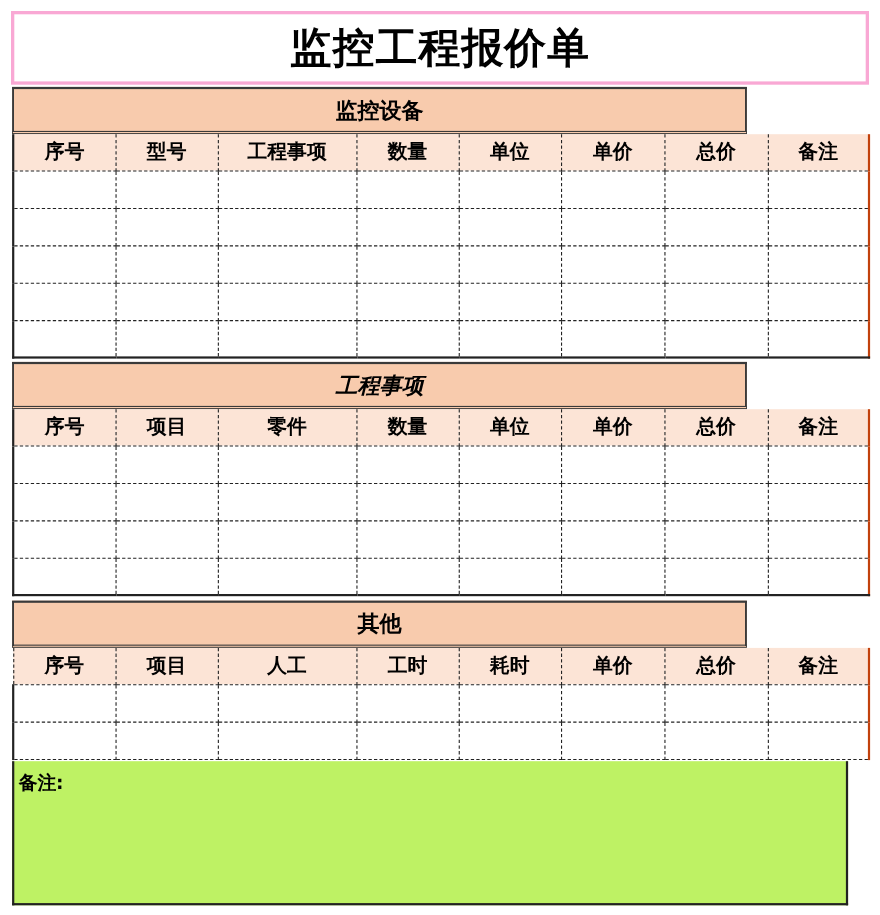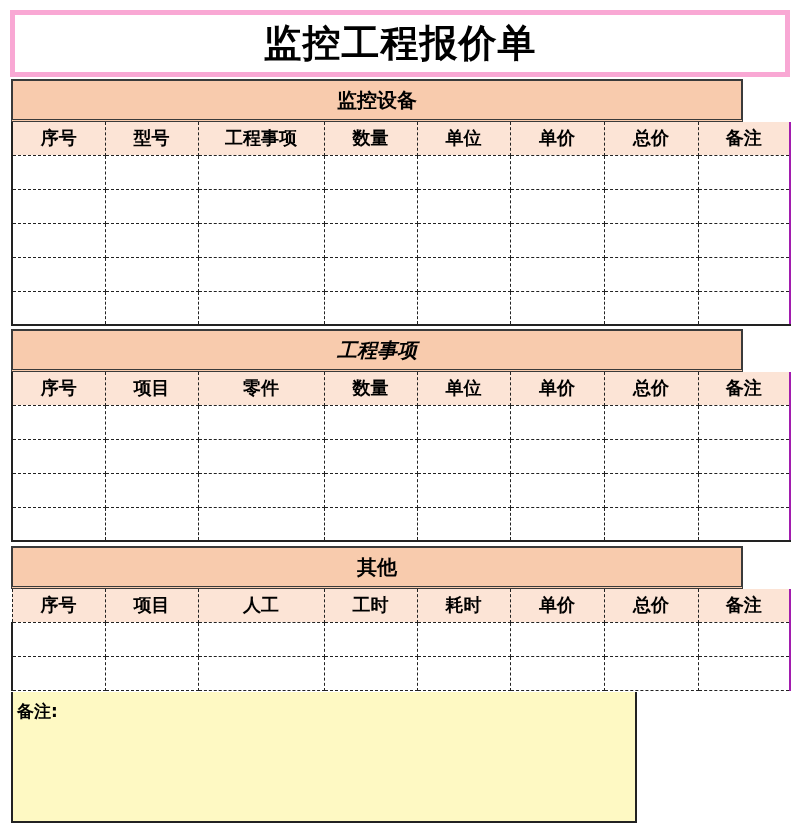--- a/index.html
+++ b/index.html
@@ -1,50 +1,50 @@
 <!DOCTYPE html>
 <html><head>
 <meta charset="utf-8">
 <style>
   html, body { margin: 0; padding: 0; background: #ffffff; }
   body { width: 800px; height: 832px; position: relative; overflow: hidden;
          font-family: "DejaVu Sans", "Liberation Sans", sans-serif; color: #000; }
   .title-box {
     position: absolute; left: 10px; top: 10px; width: 780px; height: 67px;
-    border: 5px solid #f9a8d4; box-sizing: border-box;
+    border: 3px solid #f9a8d4; box-sizing: border-box;
     display: flex; align-items: center; justify-content: center;
     font-size: 38px; font-weight: bold; letter-spacing: 1px;
   }
   .sheet { position: absolute; left: 11px; width: 778px; }
   .sec-head {
-    position: absolute; left: 0; width: 732px; height: 43px; box-sizing: border-box;
+    position: absolute; left: 0; width: 668px; height: 43px; box-sizing: border-box;
     background: #F8CBAD; border: 2px solid #3a3a3a; border-bottom: 3px double #3a3a3a;
     display: flex; align-items: center; justify-content: center;
     font-size: 20px; font-weight: bold;
   }
   table.grid {
     position: absolute; left: 0; width: 778px; border-collapse: collapse;
     table-layout: fixed;
   }
   table.grid td {
     padding: 0; box-sizing: border-box; text-align: center; vertical-align: middle;
     border-left: 1.5px dashed #222; border-right: 1.5px dashed #222;
     border-bottom: 1.5px dashed #222; border-top: 0;
   }
   table.grid td:first-child { border-left: 2px solid #222; }
-  table.grid td:last-child { border-right: 2px solid #a21caf; }
+  table.grid td:last-child { border-right: 2px solid #c2410c; }
   table.grid tr.colhead td {
     background: #FCE4D6; font-size: 18px; font-weight: bold; height: 33px;
   }
   table.grid tr.datarow td { height: 34px; }
   table.grid tr.lastrow td { border-bottom: 2px solid #222; }
   table.grid.s3 tr.colhead td:first-child { border-left: 1.5px dashed #222; }
   .notes {
-    position: absolute; left: 0; width: 626px; box-sizing: border-box;
-    border: 2px solid #222; border-top: 0; background: #fef9c3;
+    position: absolute; left: 0; width: 760px; box-sizing: border-box;
+    border: 2px solid #222; border-top: 0; background: #bef264;
   }
   .notes-label { position: absolute; left: 4px; top: 8px; font-size: 17px; font-weight: bold; }
 </style>
 </head>
 <body>
 
 <div class="title-box">监控工程报价单</div>
 
 <div class="sheet" style="top:0;">
 

